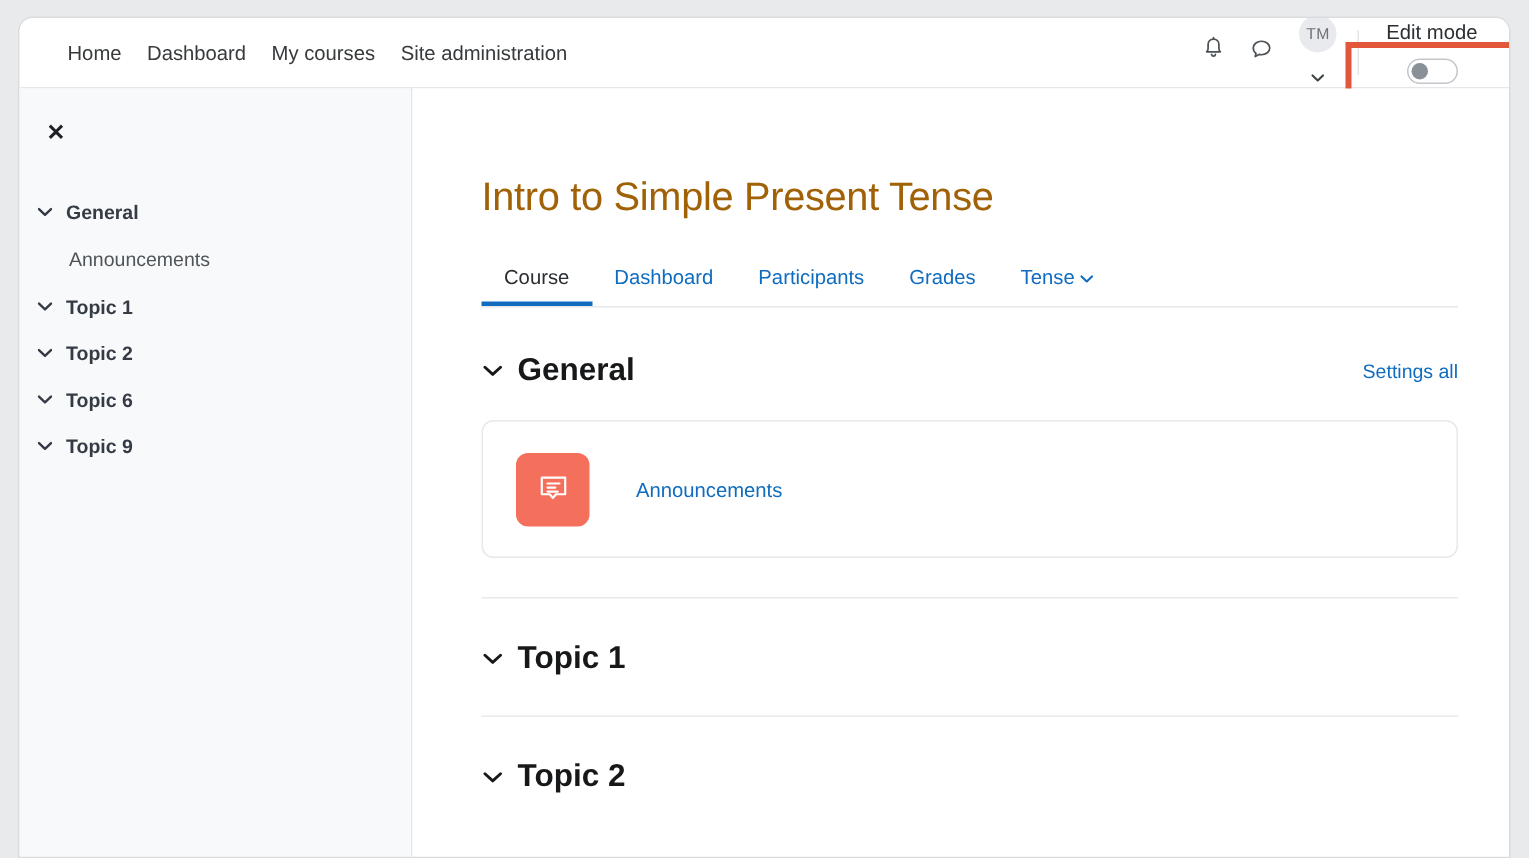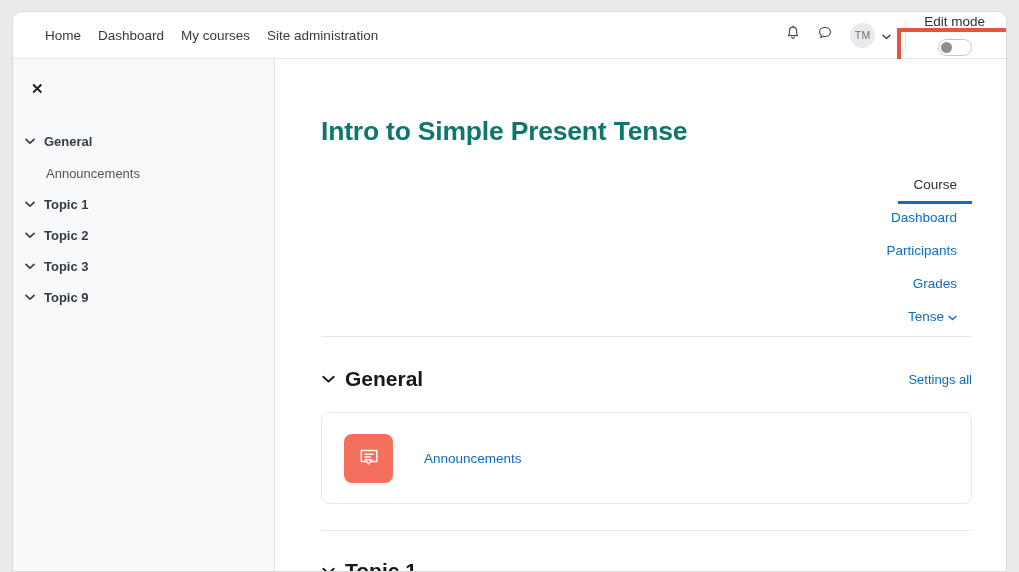--- a/index.html
+++ b/index.html
@@ -41,21 +41,21 @@
     margin-left: auto;
     display: flex; align-items: center;
   }
   .icon-btn {
     width: 26px; height: 26px;
     display: flex; align-items: center; justify-content: center;
     cursor: pointer; margin-right: 6px;
   }
   .avatar-wrap {
     display: flex; align-items: center; gap: 7px;
-    margin-left: 6px; cursor: pointer;
+    margin-left: 6px; cursor: pointer; flex-direction: column;
   }
   .avatar {
     width: 25px; height: 25px; border-radius: 50%;
     background: #e8eaed; color: #6d7276;
     font-size: 10.5px; letter-spacing: .3px;
     display: flex; align-items: center; justify-content: center;
   }
   .nav-divider {
     width: 1px; height: 30px;
     background: #e3e4e6;
@@ -127,30 +127,29 @@
 
   
   .main {
     position: absolute; left: 262px; top: 47px;
     width: 731px; height: 514px;
     background: #ffffff;
     overflow: hidden;
     padding: 0 34px 0 46px;
   }
   .page-title {
-    font-size: 26.5px; font-weight: bold;
-    color: #0f766e; letter-spacing: -0.2px;
+    font-size: 26.5px; font-weight: normal;
+    color: #a16207; letter-spacing: -0.2px;
     margin: 57px 0 2px 0;
   }
   .tabs {
     display: flex; align-items: flex-end;
     gap: 0;
     margin-top: 24px;
     border-bottom: 1px solid #e6e7e9;
-    flex-direction: column;
   }
   .tab {
     font-size: 13.5px;
     color: #0f6cbf;
     padding: 6px 15px 9px 15px;
     cursor: pointer; white-space: nowrap;
     border-bottom: 3px solid transparent;
     display: flex; align-items: center; gap: 4px;
   }
   .tab.active {
@@ -290,21 +289,21 @@
       </span>
       <span class="side-label-section">Topic 2</span>
     </div>
 
     <div class="side-item">
       <span class="side-chevron">
         <svg width="10" height="7" viewBox="0 0 10 7" fill="none" stroke="#343b45" stroke-width="1.6" stroke-linecap="round" stroke-linejoin="round">
           <path d="M1 1.4L5 5.2 9 1.4"></path>
         </svg>
       </span>
-      <span class="side-label-section">Topic 3</span>
+      <span class="side-label-section">Topic 6</span>
     </div>
 
     <div class="side-item">
       <span class="side-chevron">
         <svg width="10" height="7" viewBox="0 0 10 7" fill="none" stroke="#343b45" stroke-width="1.6" stroke-linecap="round" stroke-linejoin="round">
           <path d="M1 1.4L5 5.2 9 1.4"></path>
         </svg>
       </span>
       <span class="side-label-section">Topic 9</span>
     </div>

